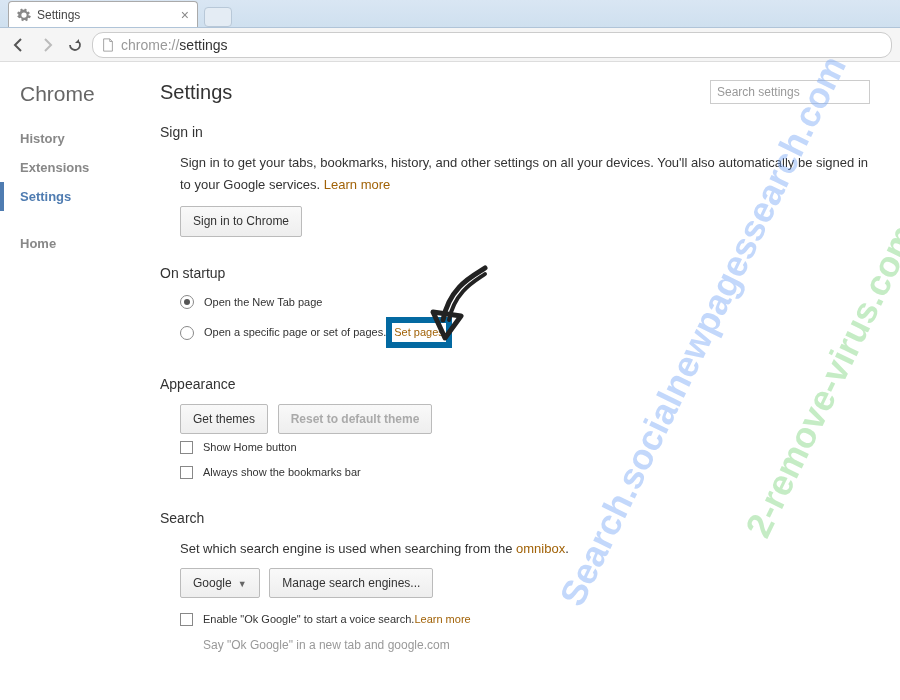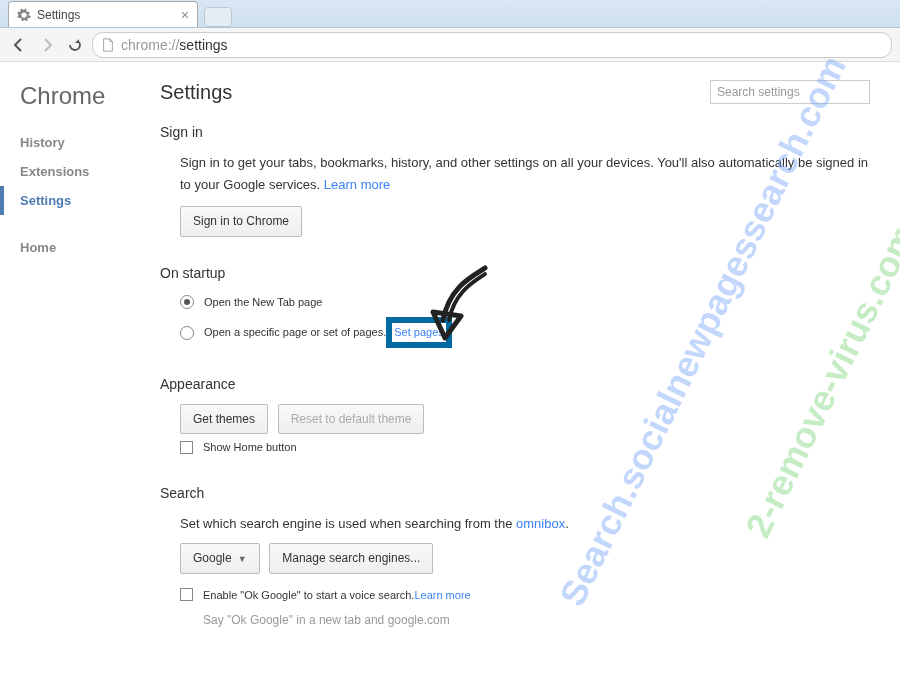--- a/index.html
+++ b/index.html
@@ -85,21 +85,21 @@
     
     .main {
       display: flex;
       height: calc(700px - 28px - 34px);
     }
     .sidebar {
       width: 140px;
       padding: 20px 0 0 20px;
     }
     .sidebar-title {
-      font-size: 24px;
+      font-size: 21px;
       color: #666;
       margin-bottom: 18px;
       font-weight: normal;
     }
     .sidebar-item {
       font-size: 13px;
       color: #888;
       padding: 7px 0;
       cursor: pointer;
       font-weight: bold;
@@ -155,21 +155,21 @@
       display: inline-block;
       background: linear-gradient(#f9f9f9, #eee);
       border: 1px solid #bbb;
       border-radius: 2px;
       padding: 4px 12px;
       font-size: 12px;
       color: #333;
       cursor: pointer;
       margin-right: 6px;
     }
-    .btn.disabled { color: #aaa; cursor: default; }
+    .btn.disabled { color: #aaa; cursor: default; font-weight: bold; }
     .btn .chev { margin-left: 6px; font-size: 9px; color: #666; }
     .radio-row, .check-row {
       display: flex;
       align-items: center;
       margin: 6px 0;
       font-size: 11px;
     }
     .radio {
       width: 14px; height: 14px;
       border: 1px solid #888;
@@ -178,21 +178,21 @@
       display: flex; align-items: center; justify-content: center;
     }
     .radio.checked::after {
       content: ""; width: 6px; height: 6px; background: #555; border-radius: 50%;
     }
     .checkbox {
       width: 13px; height: 13px;
       border: 1px solid #888;
       margin-right: 10px;
     }
-    .link { color: #3b82f6; cursor: pointer; text-align: right; }
+    .link { color: #a16207; cursor: pointer; text-align: right; }
     .link.boxed { border: 6px solid #0369a1; padding: 0 2px; }
     .hint { color: #999; font-size: 12px; margin-top: 2px; padding-left: 23px; }
 
     
     .arrow-anno {
       position: absolute;
       left: 415px; top: 260px;
       pointer-events: none;
     }
 
@@ -295,20 +295,24 @@
       <div class="section-title">Appearance</div>
       <div class="section-body">
         <div>
           <span class="btn">Get themes</span>
           <span class="btn disabled">Reset to default theme</span>
         </div>
         <div class="check-row" style="margin-top:4px;">
           <span class="checkbox"></span>
           <span>Show Home button</span>
         </div>
+        <div class="check-row">
+          <span class="checkbox"></span>
+          <span>Always show the bookmarks bar</span>
+        </div>
       </div>
     </div>
 
     <div class="section">
       <div class="section-title">Search</div>
       <div class="section-body">
         <div>
           <span>Set which search engine is used when searching from the </span><span class="link">omnibox</span><span>.</span>
         </div>
         <div style="margin-top:8px;">

